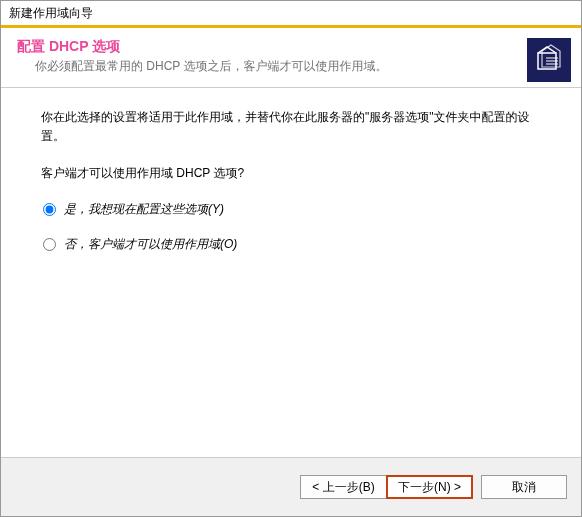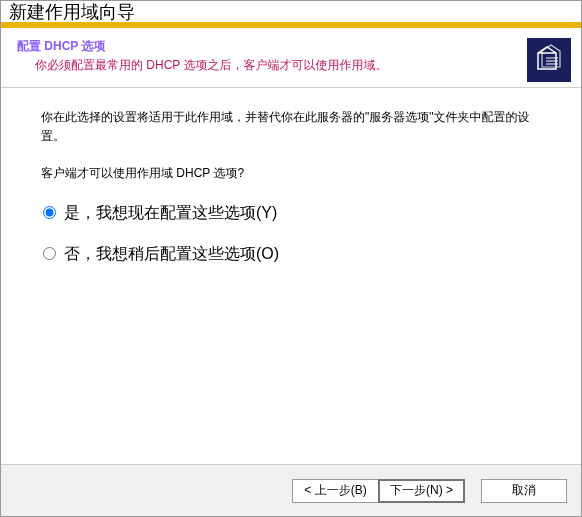--- a/index.html
+++ b/index.html
@@ -19,49 +19,49 @@
       width: 582px;
       height: 517px;
       background: #ffffff;
       border: 1px solid #999;
       display: flex;
       flex-direction: column;
     }
     .titlebar {
       height: 27px;
       background: #ffffff;
-      border-bottom: 6px solid #eab308;
+      border-bottom: 3px solid #eab308;
       display: flex;
       align-items: center;
       padding-left: 8px;
-      font-size: 18px;
+      font-size: 12px;
       color: #000;
     }
     .header {
       height: 60px;
       background: #ffffff;
       border-bottom: 1px solid #ccc;
       display: flex;
       align-items: flex-start;
       padding: 8px 10px 8px 16px;
       position: relative;
     }
     .header-text {
       flex: 1;
       padding-top: 2px;
     }
     .header-title {
       font-weight: bold;
-      font-size: 12px;
-      color: #8b5cf6;
+      font-size: 14px;
+      color: #ec4899;
       margin-bottom: 2px;
     }
     .header-subtitle {
       font-size: 12px;
-      color: #be185d;
+      color: #737373;
       padding-left: 18px;
       line-height: 1.4;
     }
     .header-icon {
       width: 44px;
       height: 44px;
       background: #1a1f5c;
       display: flex;
       align-items: center;
       justify-content: center;
@@ -87,45 +87,46 @@
       align-items: center;
       margin-bottom: 16px;
       padding-left: 2px;
     }
     .radio-row input[type="radio"] {
       margin-right: 8px;
       width: 13px;
       height: 13px;
     }
     .radio-label {
-      font-size: 16px;
+      font-size: 12px;
+      font-style: italic;
     }
     .footer {
-      height: 52px;
+      height: 59px;
       border-top: 1px solid #ccc;
       background: #f0f0f0;
       display: flex;
       align-items: center;
       justify-content: flex-end;
       padding-right: 14px;
-      gap: 8px;
+      gap: 0;
     }
     .btn {
       height: 24px;
       min-width: 86px;
       background: #fdfdfd;
       border: 1px solid #9a9a9a;
       font-size: 12px;
       font-family: inherit;
       cursor: pointer;
       padding: 0 10px;
       color: #000;
     }
     .btn.primary {
-      border: 2px solid #737373;
+      border: 2px solid #c2410c;
       background: #fff;
     }
     .btn-group {
       display: flex;
       gap: 0;
     }
     .btn-group .btn:first-child {
       border-right: none;
     }
     .cancel-wrap {
@@ -162,21 +163,21 @@
     <div class="para">你在此选择的设置将适用于此作用域，并替代你在此服务器的"服务器选项"文件夹中配置的设置。</div>
     <div class="question">客户端才可以使用作用域 DHCP 选项?</div>
 
     <label class="radio-row">
       <input type="radio" name="dhcpopt" checked="" style="">
       <span class="radio-label">是，我想现在配置这些选项(Y)</span>
     </label>
 
     <label class="radio-row">
       <input type="radio" name="dhcpopt" style="">
-      <span class="radio-label">否，我想稍后配置这些选项(O)</span>
+      <span class="radio-label">否，客户端才可以使用作用域(O)</span>
     </label>
   </div>
 
   <div class="footer">
     <div class="btn-group">
       <button class="btn">&lt; 上一步(B)</button>
       <button class="btn primary">下一步(N) &gt;</button>
     </div>
     <div class="cancel-wrap">
       <button class="btn">取消</button>

